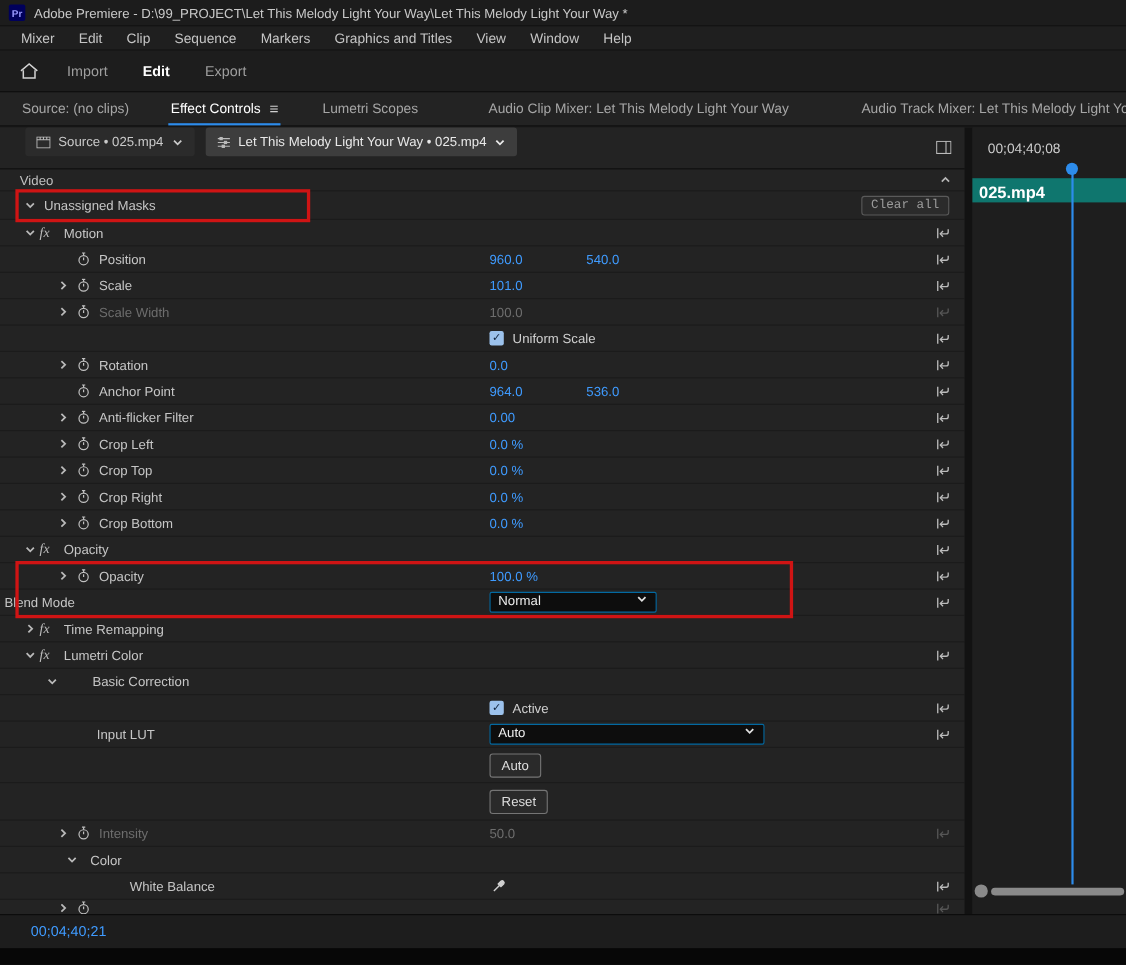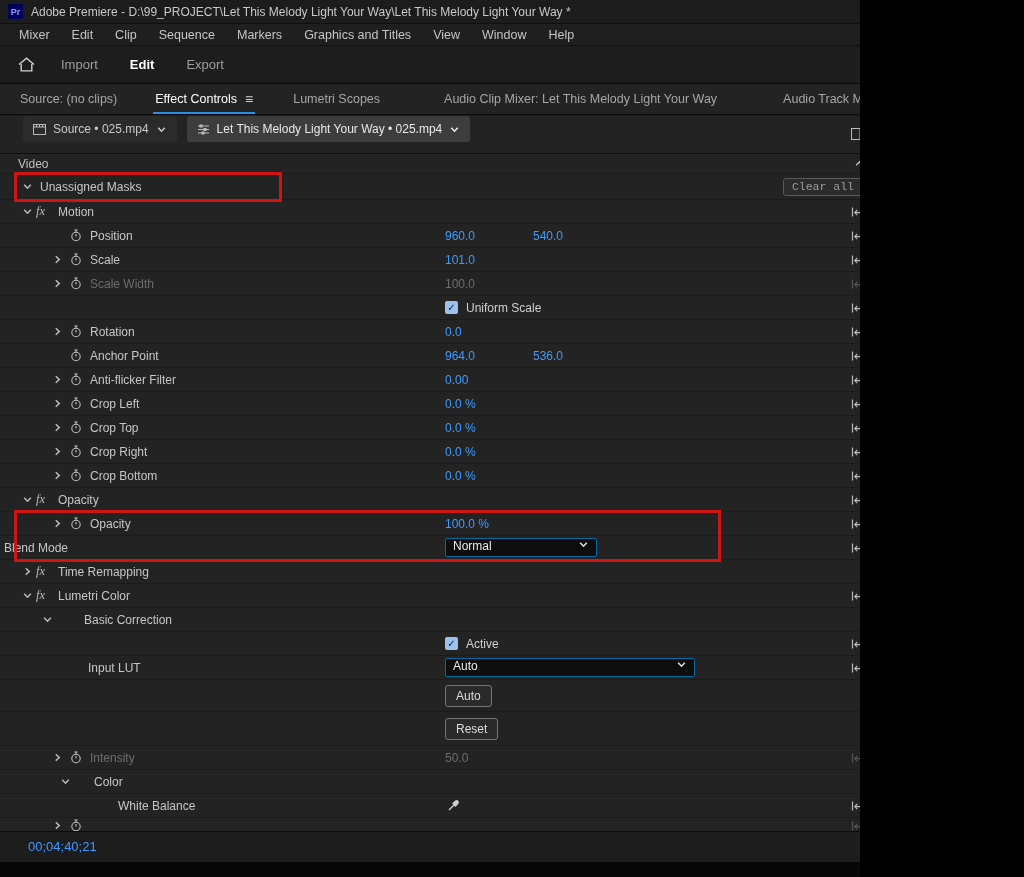--- a/index.html
+++ b/index.html
@@ -1,18 +1,18 @@
 <!DOCTYPE html>
 <html><head>
 <meta charset="utf-8">
 <style>
   *{box-sizing:border-box}
   html,body{margin:0;padding:0;background:#000}
   body{font-family:"Liberation Sans","DejaVu Sans",sans-serif}
-  #app{position:relative;width:860px;height:877px;background:#1d1d1d;overflow:hidden;color:#c8c8c8}
+  #app{position:relative;width:1024px;height:877px;background:#1d1d1d;overflow:hidden;color:#c8c8c8}
 
   
   .titlebar{height:24px;background:#1c1c1c;display:flex;align-items:center;gap:8px;padding-left:8px;
     font-size:12px;color:#c9c9c9;border-bottom:1px solid #101010}
   .pr-badge{width:15px;height:15px;background:#00005b;color:#9999ff;font-size:9px;font-weight:bold;
     display:flex;align-items:center;justify-content:center;border-radius:2px;flex:none}
 
   
   .menubar{height:22px;background:#1f1f1f;display:flex;align-items:center;padding-left:8px;
     font-size:12.5px;color:#c5c5c5;border-bottom:1px solid #101010}
@@ -78,22 +78,22 @@
   .section-row{height:20px;border-bottom:1px solid #1b1b1b;position:relative;display:flex;
     align-items:center;font-size:12px;color:#bfbfbf;padding-left:18px}
   .sec-collapse{position:absolute;right:12px;color:#b5b5b5}
   .partial{height:15px;overflow:hidden;border-bottom:none}
   .annotation{position:absolute;border:3px solid #cf1414;pointer-events:none;z-index:6}
 
   .divider{position:absolute;top:0;bottom:0;left:877px;width:7px;background:#121212}
   .timeline{position:absolute;top:0;right:0;width:140px;bottom:0;background:#1e1e1e}
   .ruler{position:absolute;top:0;left:0;right:0;height:46px}
   .ruler-tc{position:absolute;left:14px;top:12px;font-size:12.5px;color:#cdcdcd;white-space:nowrap}
-  .clipbar{position:absolute;top:46px;left:0;right:0;height:22px;background:#b91c1c;display:flex;
-    align-items:flex-start;padding-left:6px;font-size:10px;font-weight:bold;color:#fff}
+  .clipbar{position:absolute;top:46px;left:0;right:0;height:22px;background:#0f766e;display:flex;
+    align-items:flex-end;padding-left:6px;font-size:15px;font-weight:bold;color:#fff}
   .ph-line{position:absolute;left:90px;top:40px;width:2px;height:648px;background:#2d8ceb}
   .ph-dot{position:absolute;left:85px;top:32px;width:11px;height:11px;border-radius:50%;background:#2d8ceb}
   .tl-scroll{position:absolute;left:0;right:0;top:688px;height:13px}
   .knob{position:absolute;left:2px;top:0;width:12px;height:12px;border-radius:50%;background:#8a8a8a}
   .sbar{position:absolute;left:17px;right:2px;top:3px;height:7px;border-radius:4px;background:#8a8a8a}
 
   .statusbar{position:absolute;left:0;top:831px;width:1024px;height:31px;background:#1d1d1d;
     border-top:1px solid #0c0c0c}
   .status-tc{position:absolute;left:28px;top:7px;font-size:13px;color:#3f9bff}
   .bottomstrip{position:absolute;left:0;top:862px;width:1024px;height:15px;background:#070707}
@@ -669,21 +669,21 @@
               </svg>
             </span>
           </div>
           <div class="prow">
             <div class="leftflex" style="padding-left: 56px;">
               <span class="icn chev">
                 <svg width="11" height="11" viewBox="0 0 11 11" fill="none" stroke="currentColor" stroke-width="1.6">
                   <path d="M2.2 3.8 L5.5 7.2 L8.8 3.8"></path>
                 </svg>
               </span>
-              <span class="lbl" style="margin-left: 20px;">Color</span>
+              <span class="lbl" style="margin-left: 8px;">Color</span>
             </div>
           </div>
           <div class="prow">
             <div class="leftflex" style="padding-left: 114px;">
               <span class="lbl">White Balance</span>
             </div>
             <span class="icn eyed">
               <svg width="13" height="13" viewBox="0 0 13 13" fill="none" stroke="#cfcfcf" stroke-width="1.3">
                 <path d="M2 11 L7.2 5.8"></path>
                 <path d="M6 4.6 L8.4 7 L10.8 4.6 A1.7 1.7 0 0 0 8.4 2.2 Z" fill="#cfcfcf"></path>

